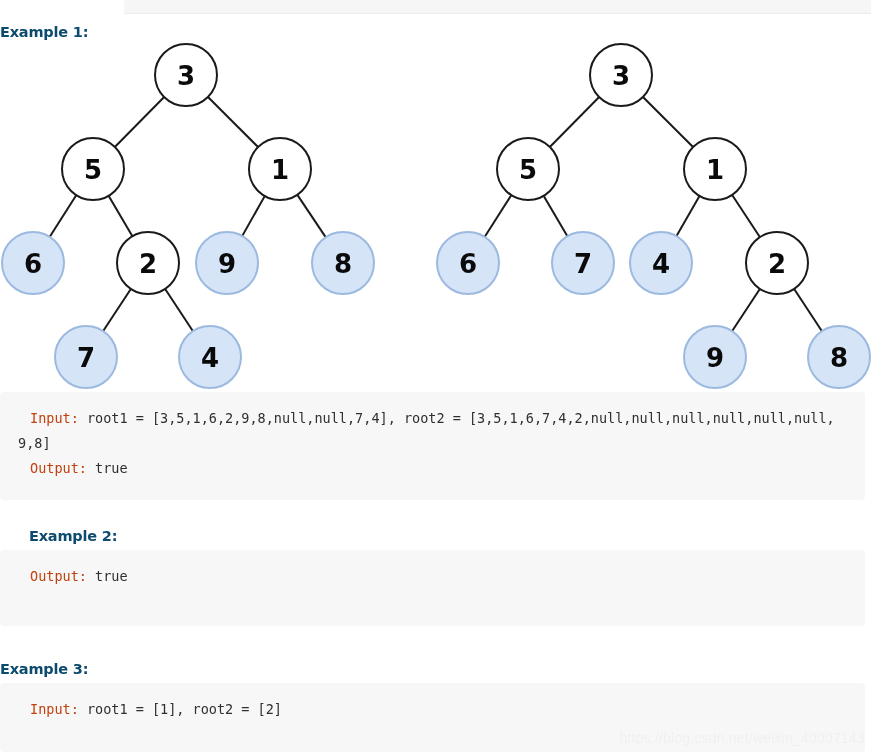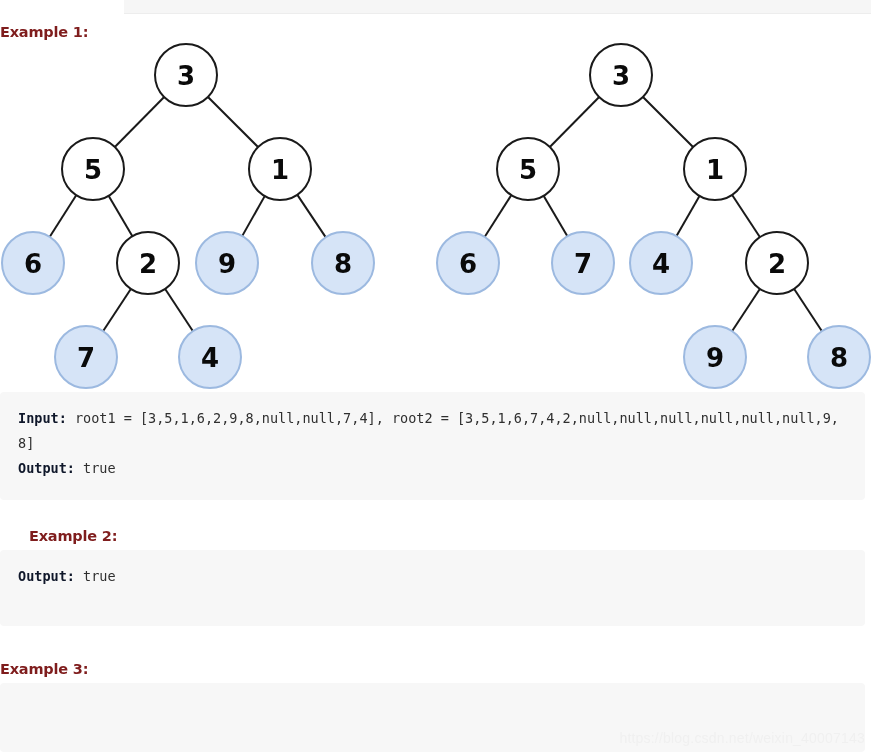--- a/index.html
+++ b/index.html
@@ -23,21 +23,21 @@
     height: 13px;
     background: #f6f6f6;
     border-bottom: 1px solid #ededed;
   }
   .example-heading {
     position: absolute;
     left: 0px;
     font-family: "DejaVu Sans", sans-serif;
     font-weight: bold;
     font-size: 14.5px;
-    color: #7f1d1d;
+    color: #0c4a6e;
     letter-spacing: -0.2px;
     white-space: nowrap;
   }
   #heading-1 { top: 9px; }
   #heading-2 { top: 513px; margin-left: 29px; }
   #heading-3 { top: 646px; }
 
   .tree-canvas {
     position: absolute;
     left: 0;
@@ -87,22 +87,23 @@
 
   .code-line {
     font-family: "DejaVu Sans Mono", monospace;
     font-size: 13.5px;
     line-height: 25px;
     color: #2f2f2f;
     white-space: pre-wrap;
     word-break: break-all;
   }
   .code-key {
-    font-weight: bold;
-    color: #0f172a;
+    font-weight: normal;
+    color: #c2410c;
+    margin-left: 12px;
   }
   .watermark {
     position: absolute;
     right: 6px;
     bottom: 6px;
     font-family: "Liberation Sans", sans-serif;
     font-size: 14px;
     color: #f0f0f0;
     letter-spacing: 0.2px;
     white-space: nowrap;
@@ -216,15 +217,16 @@
 
 <h3 class="example-heading" id="heading-2">Example 2:</h3>
 
 <div class="code-block" id="code-2">
   <div class="code-line"><span class="code-key">Output:</span><span> true</span></div>
 </div>
 
 <h3 class="example-heading" id="heading-3">Example 3:</h3>
 
 <div class="code-block" id="code-3">
+  <div class="code-line"><span class="code-key">Input:</span><span> root1 = [1], root2 = [2]</span></div>
 </div>
 
 <div class="watermark">https://blog.csdn.net/weixin_40007143</div>
 
 </body></html>

